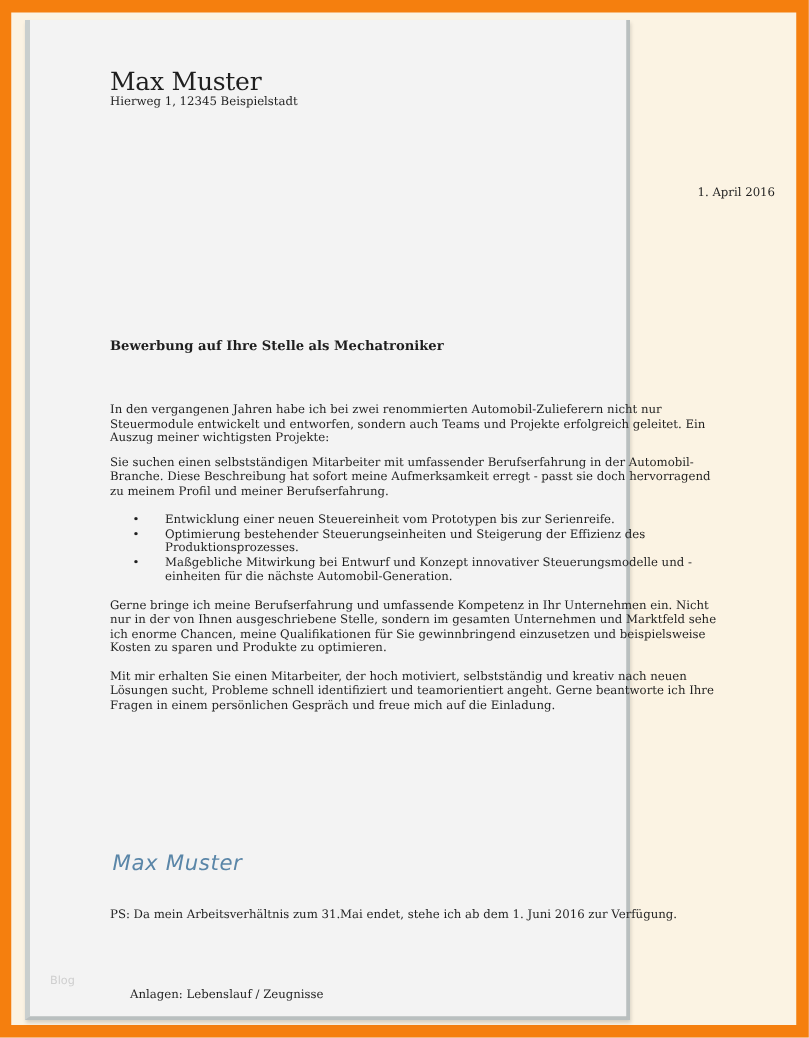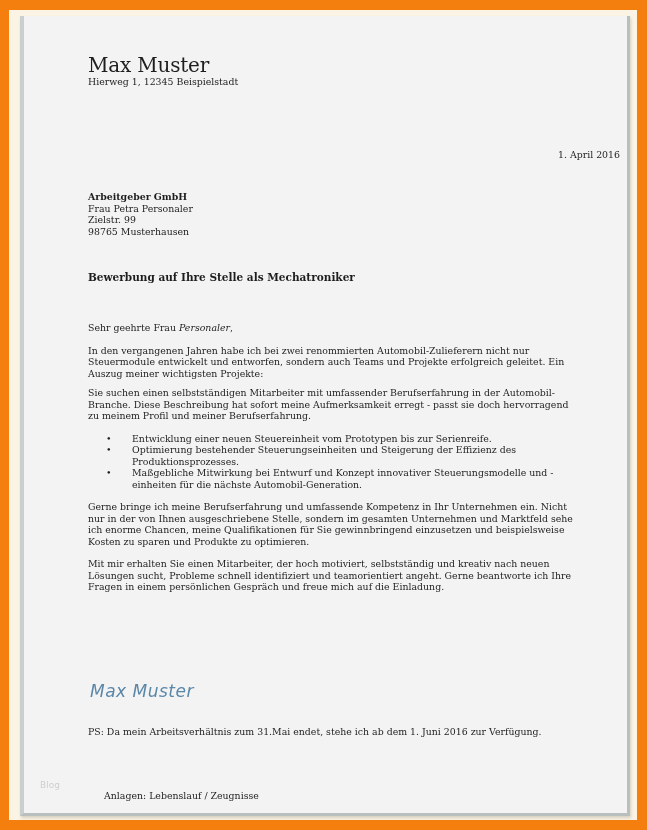--- a/index.html
+++ b/index.html
@@ -8,21 +8,21 @@
     background: #f57f0e;
     position: relative;
     font-family: "DejaVu Serif", "Liberation Serif", serif;
     color: #1e1e1e;
   }
   .frame-inner {
     position: absolute; left: 9px; top: 10px; width: 628px; height: 810px;
     background: #fbf3e3;
   }
   .page {
-    position: absolute; left: 20px; top: 16px; width: 610px; height: 800px;
+    position: absolute; left: 20px; top: 16px; width: 484px; height: 800px;
     background: #f3f3f3;
     border-left: 4px solid #c9cfce;
     border-right: 3px solid #b9bfbf;
     border-bottom: 3px solid #b9bfbf;
     box-shadow: 1px 2px 3px rgba(0,0,0,0.15);
     box-sizing: border-box;
   }
   .content { position: absolute; left: 64px; top: 38px; width: 490px; font-size: 9.4px; line-height: 11.5px; }
   .name { font-size: 20px; line-height: 22px; font-family: "DejaVu Serif", serif; letter-spacing: -0.2px; }
   .addr { font-size: 9.4px; margin-top: 0px; }
@@ -54,31 +54,24 @@
 
 <div class="frame-inner"></div>
 
 <div class="page">
   <div class="content">
     <div class="name">Max Muster</div>
     <div class="addr">Hierweg 1, 12345 Beispielstadt</div>
 
     <div class="date">1. April 2016</div>
 
-    <div class="recipient">
-      <div class="company">Arbeitgeber GmbH</div>
-      <div>Frau Petra Personaler</div>
-      <div>Zielstr. 99</div>
-      <div>98765 Musterhausen</div>
-    </div>
 
     <div class="subject">Bewerbung auf Ihre Stelle als Mechatroniker</div>
 
     <div class="body">
-      <p><span>Sehr geehrte Frau </span><i>Personaler</i><span>,</span></p>
       <p style="margin-bottom:8px">In den vergangenen Jahren habe ich bei zwei renommierten Automobil-Zulieferern nicht nur Steuermodule entwickelt und entworfen, sondern auch Teams und Projekte erfolgreich geleitet. Ein Auszug meiner wichtigsten Projekte:</p>
       <p>Sie suchen einen selbstständigen Mitarbeiter mit umfassender Berufserfahrung in der Automobil-Branche. Diese Beschreibung hat sofort meine Aufmerksamkeit erregt - passt sie doch hervorragend zu meinem Profil und meiner Berufserfahrung.</p>
       <ul>
         <li>Entwicklung einer neuen Steuereinheit vom Prototypen bis zur Serienreife.</li>
         <li>Optimierung bestehender Steuerungseinheiten und Steigerung der Effizienz des Produktionsprozesses.</li>
         <li>Maßgebliche Mitwirkung bei Entwurf und Konzept innovativer Steuerungsmodelle und -einheiten für die nächste Automobil-Generation.</li>
       </ul>
       <p>Gerne bringe ich meine Berufserfahrung und umfassende Kompetenz in Ihr Unternehmen ein. Nicht nur in der von Ihnen ausgeschriebene Stelle, sondern im gesamten Unternehmen und Marktfeld sehe ich enorme Chancen, meine Qualifikationen für Sie gewinnbringend einzusetzen und beispielsweise Kosten zu sparen und Produkte zu optimieren.</p>
       <p>Mit mir erhalten Sie einen Mitarbeiter, der hoch motiviert, selbstständig und kreativ nach neuen Lösungen sucht, Probleme schnell identifiziert und teamorientiert angeht. Gerne beantworte ich Ihre Fragen in einem persönlichen Gespräch und freue mich auf die Einladung.</p>
     </div>

